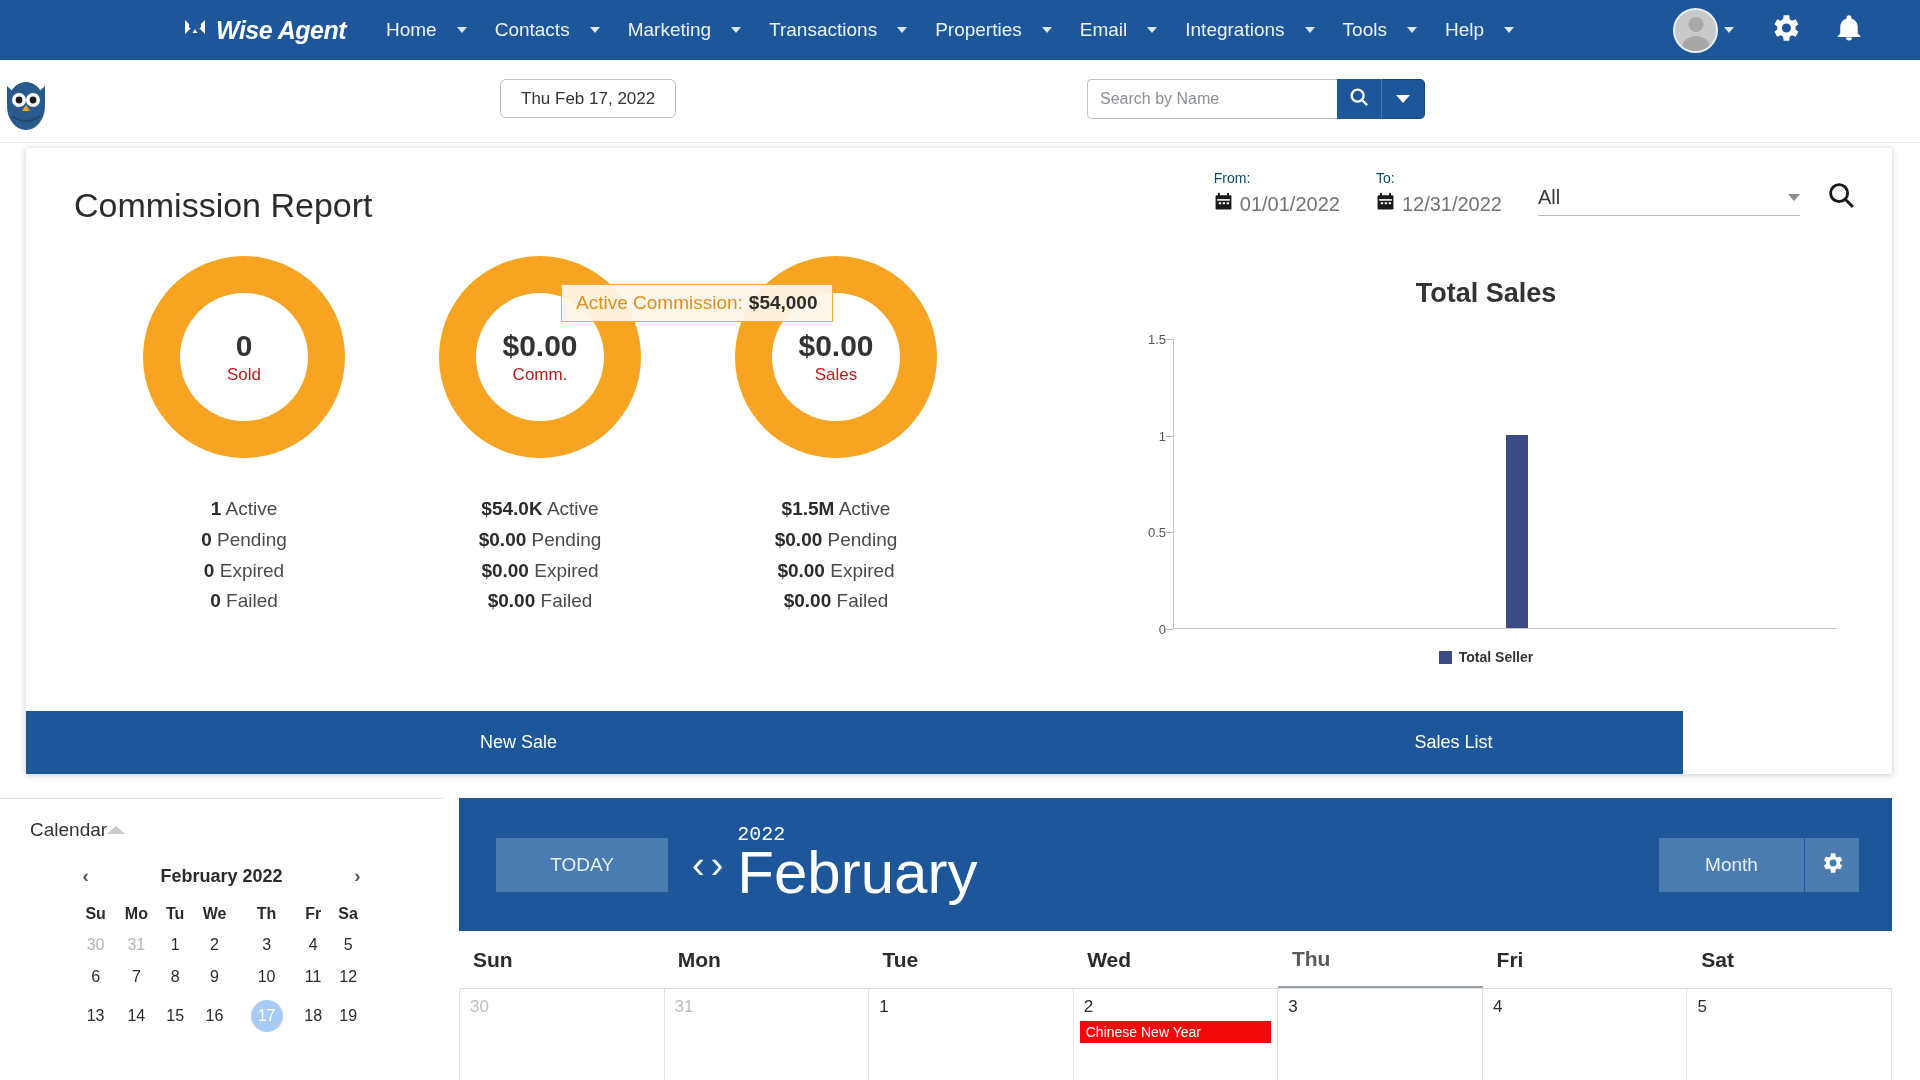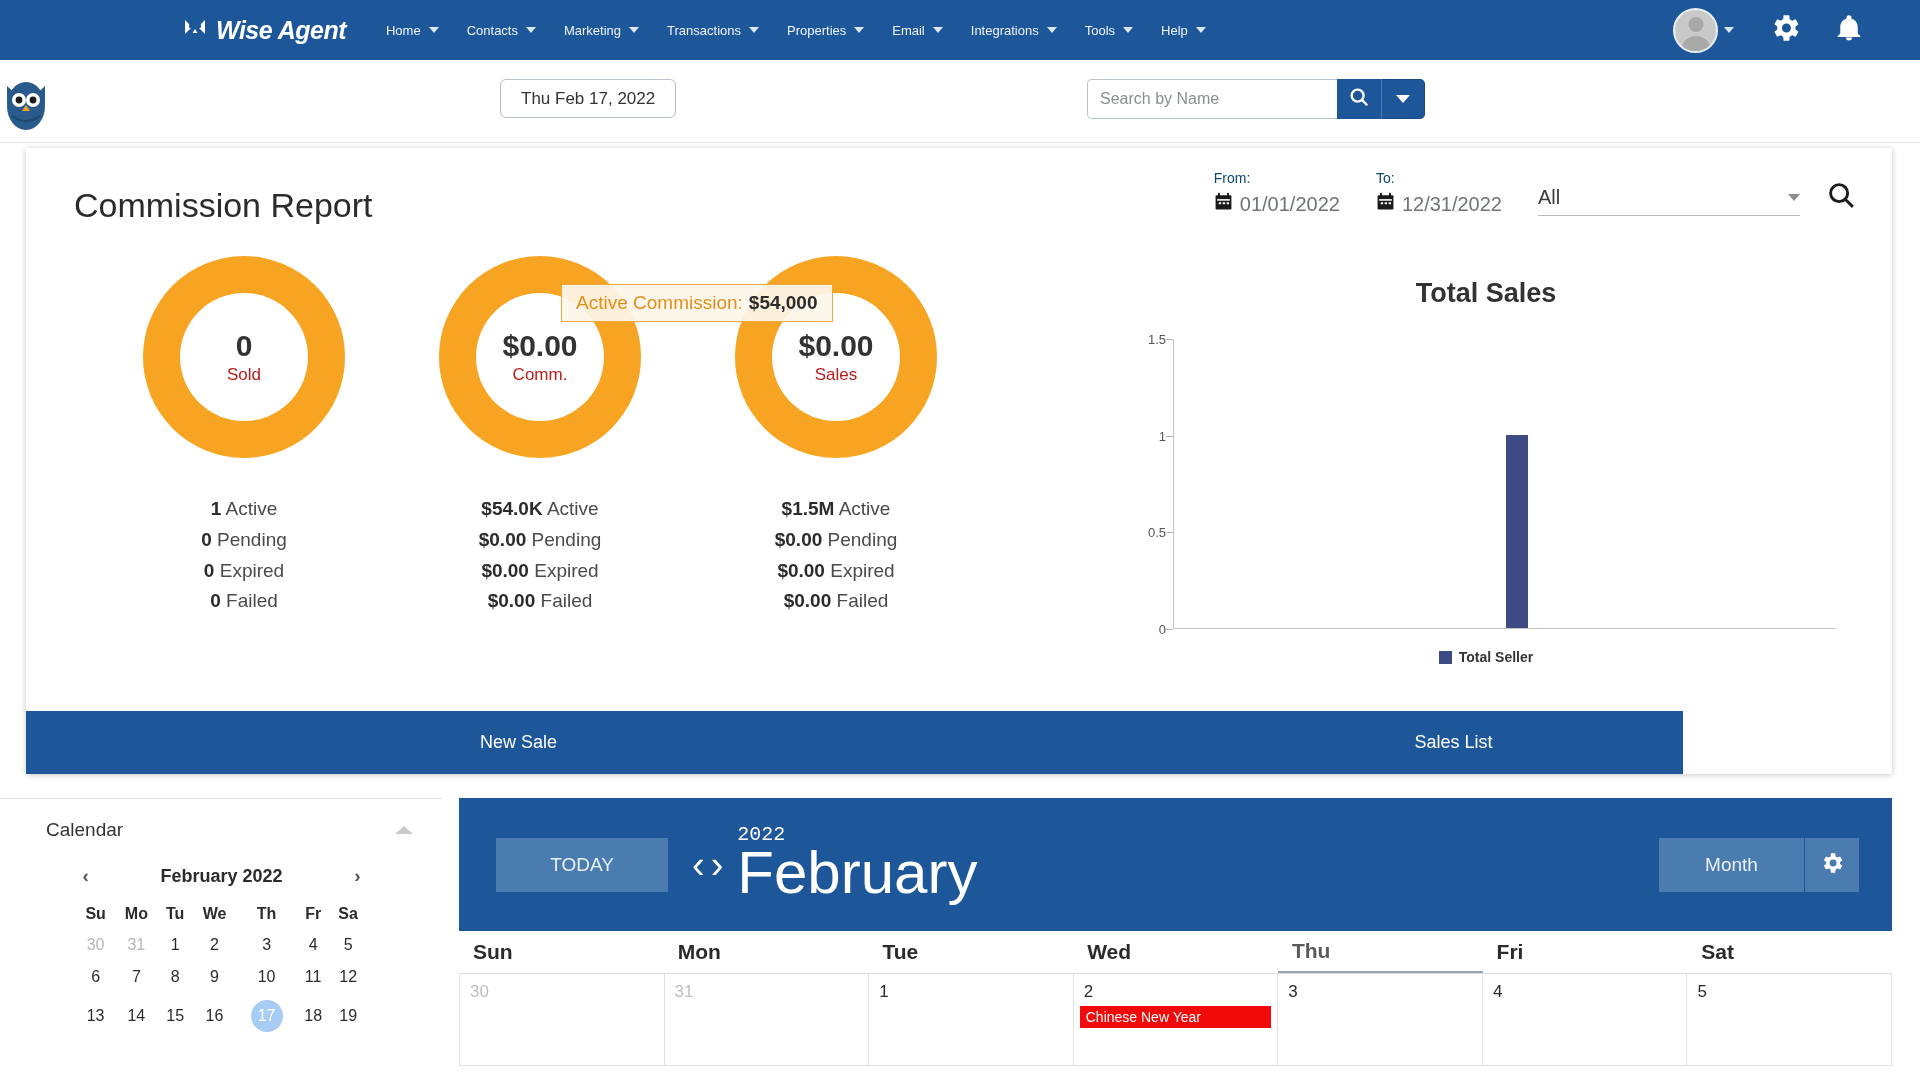--- a/index.html
+++ b/index.html
@@ -24,22 +24,22 @@
   .logo-mark {
     width: 26px; height: 24px; position: relative;
   }
   .logo-text {
     color: #ffffff; font-size: 25px; font-weight: bold;
     font-style: italic; letter-spacing: -0.5px;
     font-family: "Liberation Sans", sans-serif;
   }
   .nav-items { display: flex; align-items: center; margin-left: 26px; }
   .nav-item {
-    color: #eef3f8; font-size: 13px; padding: 0 14px;
-    display: flex; align-items: center; gap: 8px; cursor: pointer;
+    color: #eef3f8; font-size: 19px; padding: 0 14px;
+    display: flex; align-items: center; gap: 20px; cursor: pointer;
     white-space: nowrap;
   }
   .caret-down {
     width: 0; height: 0;
     border-left: 5px solid transparent;
     border-right: 5px solid transparent;
     border-top: 6px solid #dce7f1;
     display: inline-block;
   }
   .nav-right {
@@ -198,22 +198,22 @@
   }
   .footer-link.a { position: absolute; left: 0; width: 985px; }
   .footer-link.b { position: absolute; left: 985px; width: 885px; }
 
   
   .calwidget {
     position: absolute; left: 0px; top: 798px; width: 443px; height: 282px;
     background: #fff; border-top: 1px solid #e4e4e4;
   }
   .calw-head {
-    display: flex; align-items: center; justify-content: space-between;
-    padding: 20px 30px 0 46px;
+    display: flex; align-items: center; justify-content: flex-start;
+    padding: 20px 30px 0 30px;
   }
   .calw-title { font-size: 19px; color: #333; }
   .collapse-caret {
     width: 0; height: 0;
     border-left: 9px solid transparent; border-right: 9px solid transparent;
     border-bottom: 8px solid #c9c9c9; cursor: pointer;
   }
   .minical { margin: 24px auto 0 auto; width: 290px; }
   .minical-head {
     display: flex; align-items: center; justify-content: space-between;
@@ -256,21 +256,21 @@
     position: absolute; right: 88px; top: 40px;
     width: 145px; height: 54px; background: #4a7cb0; color: #e9f1f9;
     font-size: 19px; display: flex; align-items: center; justify-content: center;
     cursor: pointer;
   }
   .gear-btn {
     position: absolute; right: 33px; top: 40px; width: 54px; height: 54px;
     background: #4a7cb0; display: flex; align-items: center; justify-content: center;
     cursor: pointer;
   }
-  .dow-row { display: flex; height: 43px; border-bottom: 1px solid #ddd; }
+  .dow-row { display: flex; height: 58px; border-bottom: 1px solid #ddd; }
   .dow {
     flex: 1; display: flex; align-items: center; padding-left: 14px;
     font-size: 21px; font-weight: bold; color: #2b2b2b;
   }
   .dow.active { color: #5a5a5a; border-bottom: 2px solid #9aa3ab; }
   .week-row { display: flex; height: 92px; }
   .daycell {
     flex: 1; border-right: 1px solid #e2e2e2; border-bottom: 1px solid #e2e2e2;
     padding: 8px 10px; position: relative;
   }

